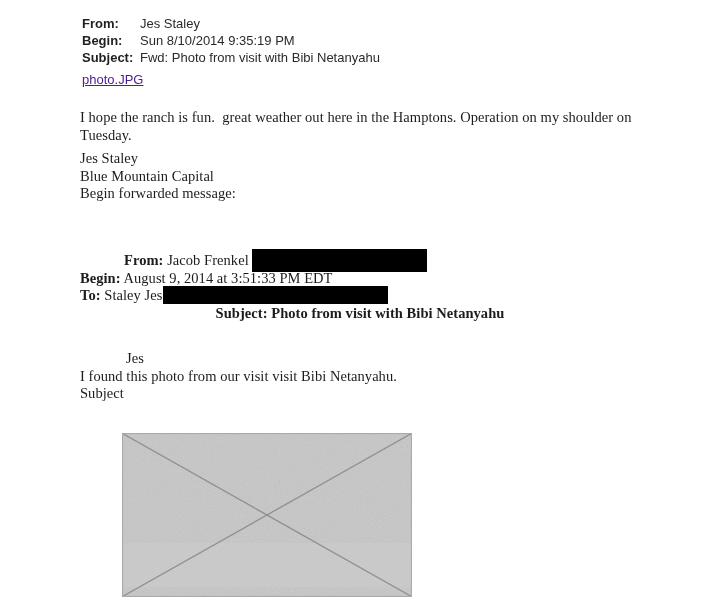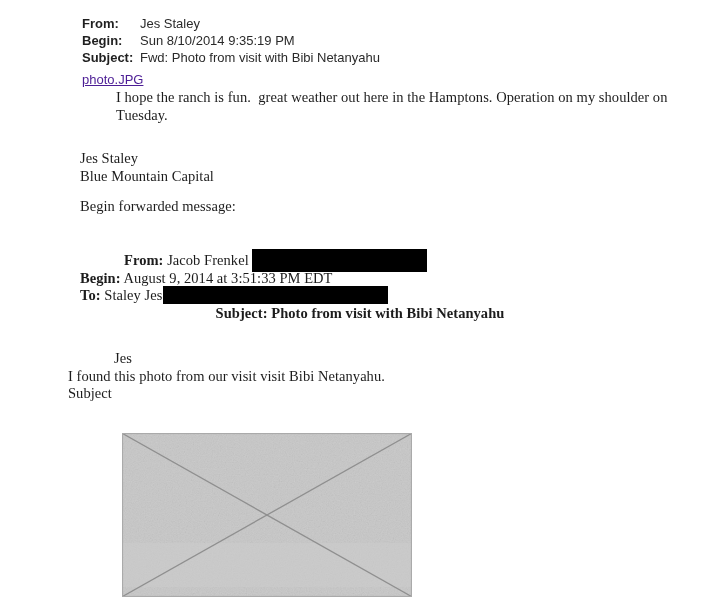--- a/index.html
+++ b/index.html
@@ -21,39 +21,39 @@
     display:inline-block; margin-top:5px;
     color:#4c1d95; text-decoration:underline; cursor:pointer;
     font-size:13px;
   }
   
   .serif {
     font-family:"Liberation Serif", serif;
     font-size:14.5px; line-height:18px; color:#1c1c1c;
     letter-spacing:0.05px;
   }
-  .intro  { position:absolute; left:80px; top:88px; width:570px; white-space:pre-wrap;margin-left:36px; }
+  .intro  { position:absolute; left:80px; top:108px; width:570px; white-space:pre-wrap; }
   .sig    { position:absolute; left:80px; top:149px; }
-  .fwd-note { position:absolute; left:80px; top:197px;text-align:right; }
+  .fwd-note { position:absolute; left:80px; top:184px;text-align:right; }
   
   .fwd-headers {
     position:absolute; left:80px; top:252px; width:560px;
     line-height:17.5px;
   }
   .fwd-line { white-space:nowrap; }
   .fwd-line .lbl { font-weight:bold; }
   .indent-from { padding-left:44px; }
   .fwd-subject { font-weight:bold;text-align:center; }
   .redaction {
     position:absolute; background:#000000; z-index:3;
   }
   .redaction.bar1 { left:172px; top:-3px; width:175px; height:23px; }
   .redaction.bar2 { left:83px;  top:34px; width:225px; height:18px; }
   
-  .fwd-body { position:absolute; left:68px; top:350px; line-height:17.5px; }
+  .fwd-body { position:absolute; left:80px; top:350px; line-height:17.5px; }
   .fwd-greeting { padding-left:46px; }
   
   .img-placeholder {
     position:absolute; left:122px; top:433px; width:290px; height:164px;
     background:#c7c7c7;
   }
   .img-placeholder svg { display:block; width:100%; height:100%; }
 </style>
 </head>
 <body>

